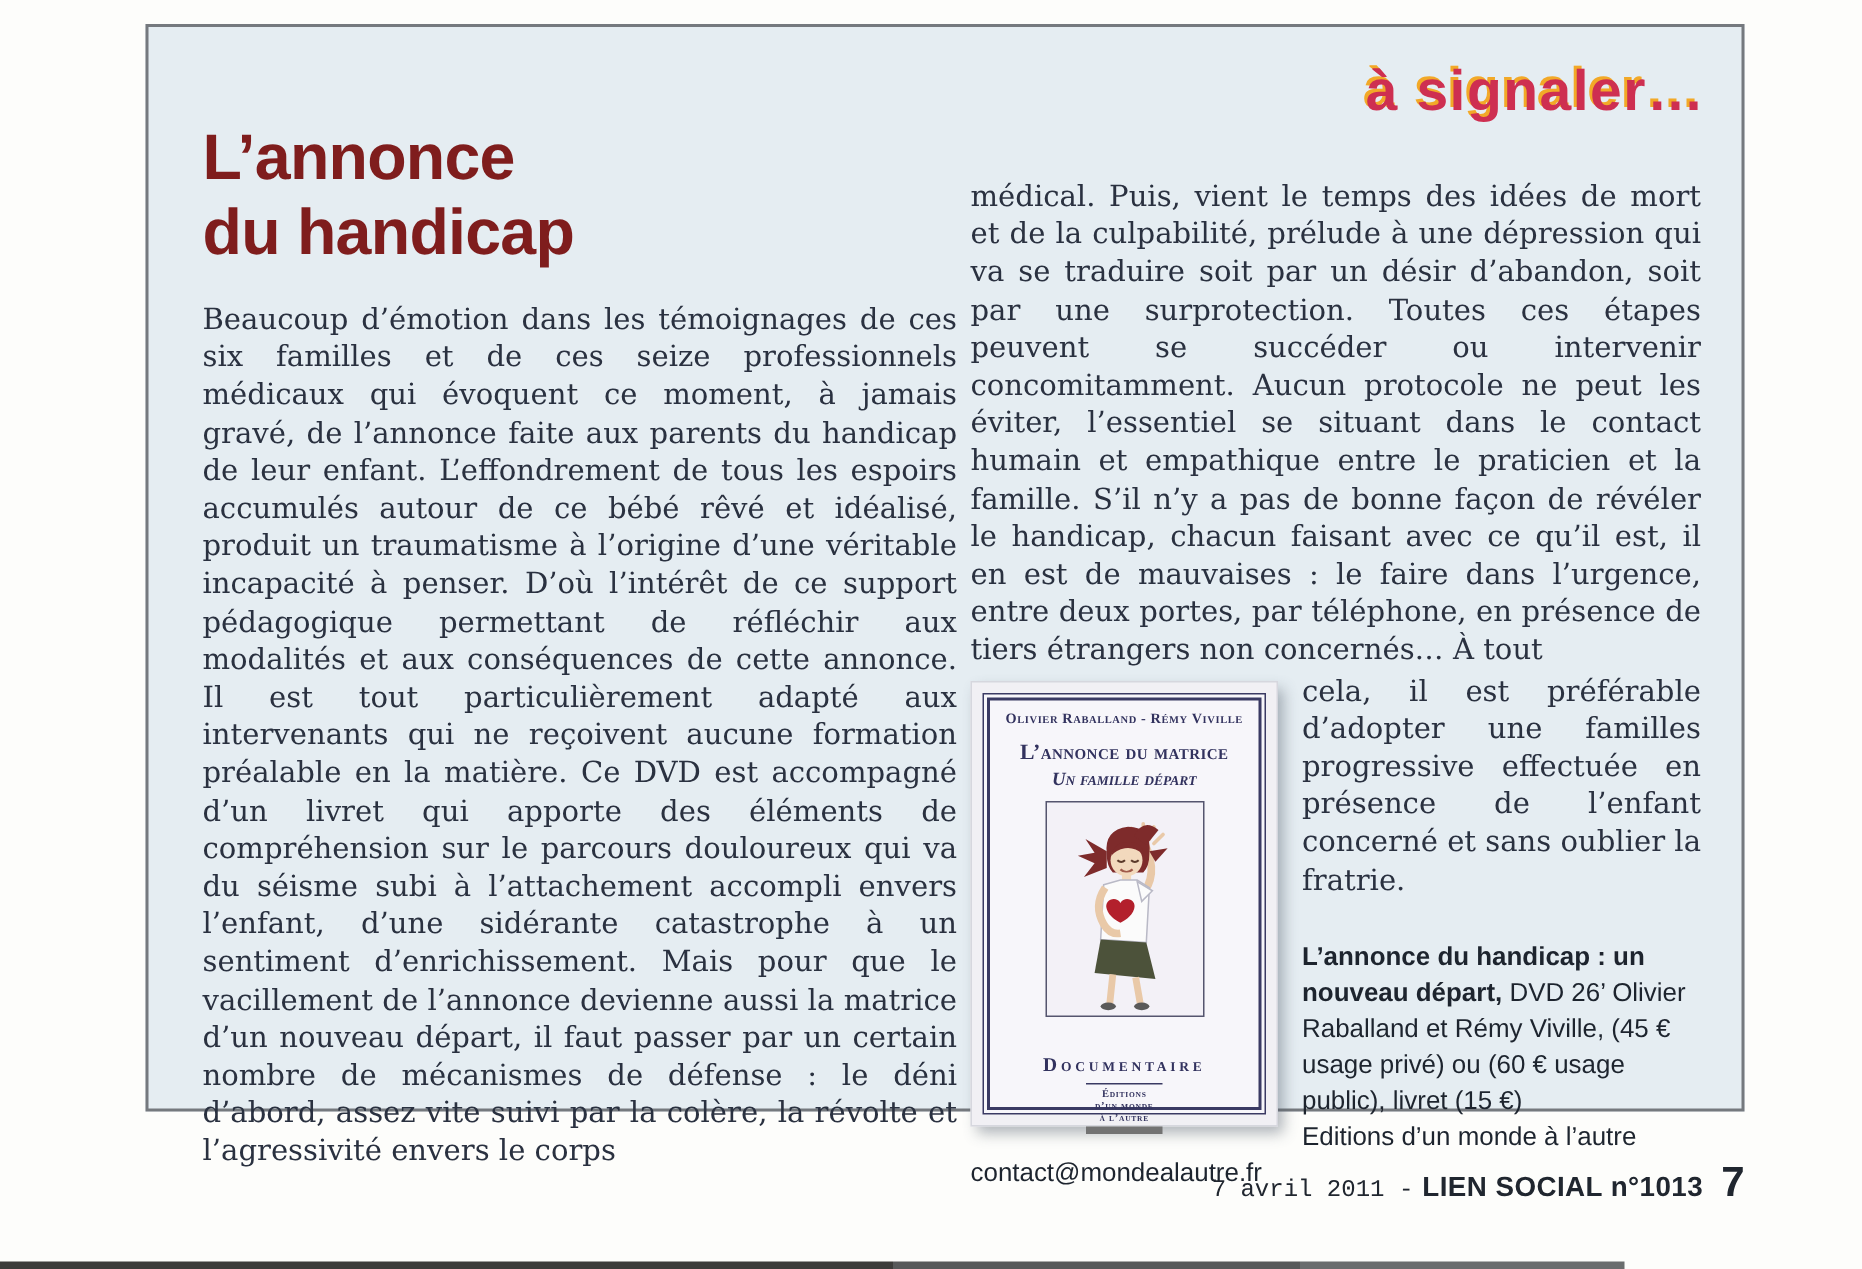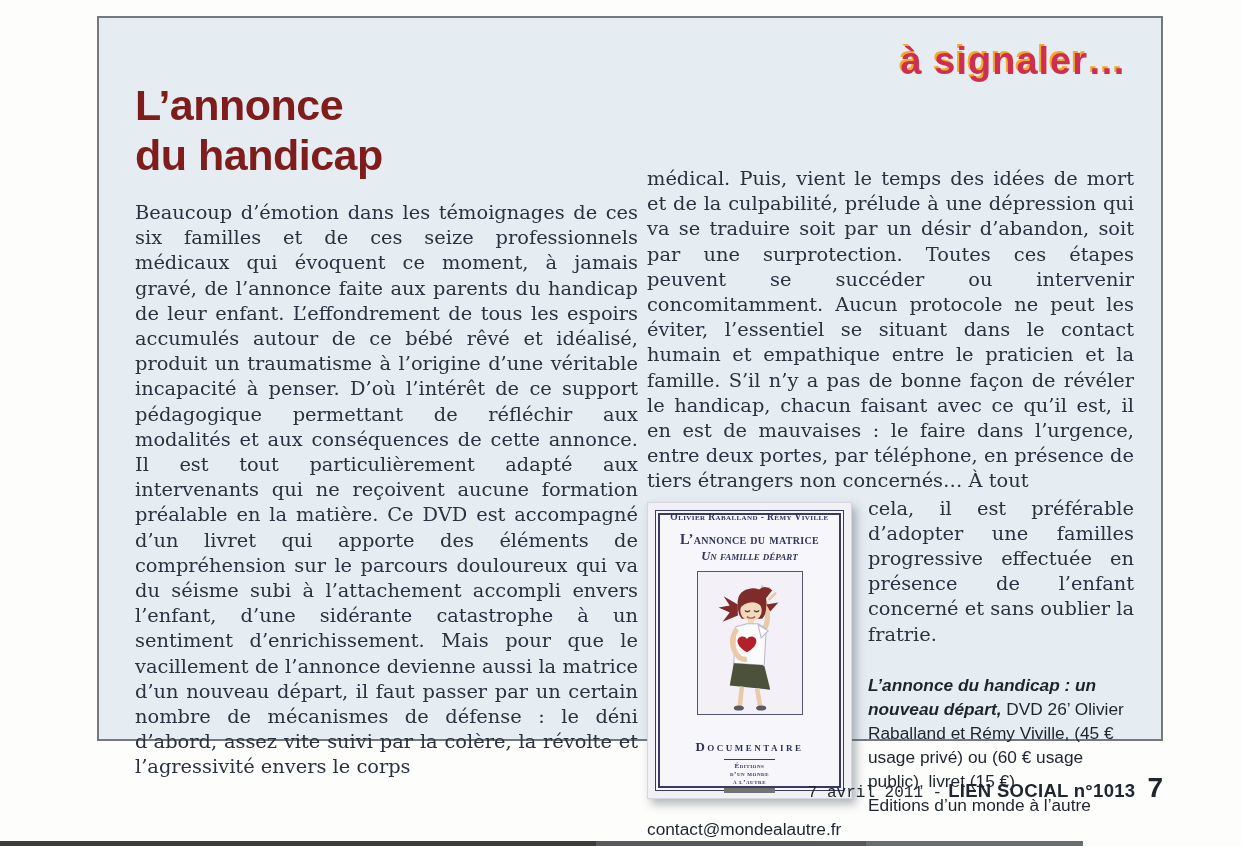--- a/index.html
+++ b/index.html
@@ -13,21 +13,21 @@
   
   .panel{
     position:absolute;left:97px;top:16px;
     width:1066px;height:725px;
     box-sizing:border-box;
     background:#e5edf2;
     border:2px solid #75797e;
   }
   
   .badge{
-    position:absolute;top:22px;right:34px;
+    position:absolute;top:22px;right:24px;
     font-family:"Liberation Sans",sans-serif;
     font-size:38px;font-weight:bold;
     letter-spacing:1px;
     color:#ce2f51;
     text-shadow:-2px -2px 0 #f2a928;
   }
   
   .col1{position:absolute;left:36px;top:62px;width:503px;}
   .title{
     margin:0 0 20px 0;
@@ -39,21 +39,21 @@
   }
   .body-text{
     margin:0;
     font-family:"DejaVu Serif","Liberation Serif",serif;
     font-size:19.4px;line-height:25.2px;
     color:#2a3140;
     text-align:justify;
     hyphens:auto;
   }
   .col2{position:absolute;left:548px;top:100px;width:487px;}
-  .col2 .part1{margin-bottom:0;margin-top:48px;}
+  .col2 .part1{margin-bottom:0;}
   .col2-bottom{margin-top:2px;}
   
   .dvd{
     float:left;
     width:205px;height:297px;
     margin:6px 16px 4px 0;
     background:#f1f0f4;
     border:1px solid #d6d7de;
     box-shadow:4px 5px 9px rgba(80,90,105,.45);
     box-sizing:border-box;
@@ -65,21 +65,20 @@
     padding:2px;
     background:#f7f6fa;
   }
   .dvd-frame-inner{
     height:100%;box-sizing:border-box;
     border:2px solid #3a3a63;
     padding:8px 5px 4px 5px;
     display:flex;flex-direction:column;align-items:center;
     color:#32325e;
     text-align:center;
-    justify-content:center;
   }
   .dvd-authors{
     font-family:"Liberation Serif",serif;
     font-variant:small-caps;font-weight:bold;
     font-size:9.5px;letter-spacing:.4px;
     white-space:nowrap;
   }
   .dvd-rule{width:92%;height:1px;background:#3a3a63;margin:4px 0 5px 0;}
   .dvd-title{
     font-family:"Liberation Serif",serif;
@@ -116,21 +115,21 @@
     padding:2px 6px;
   }
   
   .caption{
     margin-top:26px;
     font-family:"Liberation Sans",sans-serif;
     font-size:17.3px;line-height:24px;
     color:#1d242e;
     text-align:left;
   }
-  .cap-lead{font-weight:bold;font-style:italic;}
+  .cap-lead{font-weight:bold;}
   .cap-line{margin:0;}
   
   .footer{
     position:absolute;top:772px;right:78px;
     display:flex;align-items:baseline;
     color:#20262f;
   }
   .f-date{font-size:16px;font-family:Liberation Mono, monospace;}
   .f-mag{font-size:18.5px;font-weight:bold;letter-spacing:.3px;margin-left:6px;}
   .f-page{font-size:28px;font-weight:bold;margin-left:12px;}

